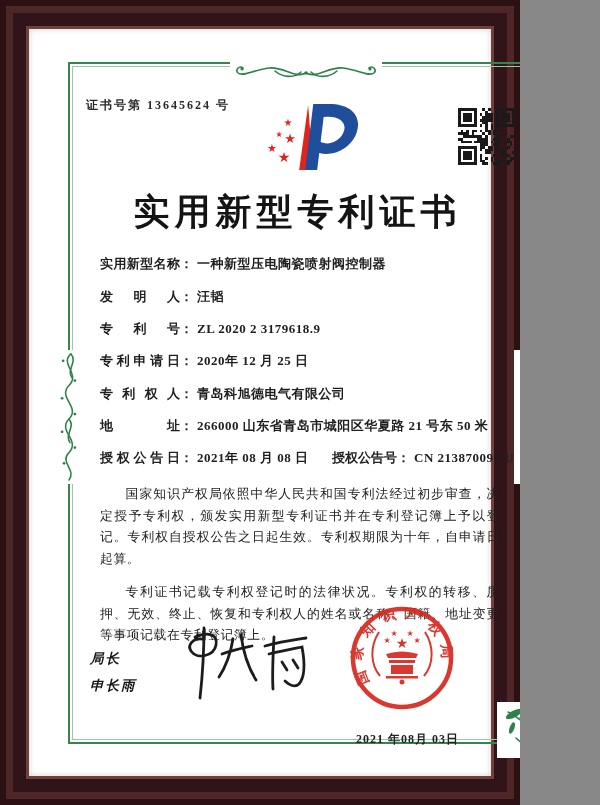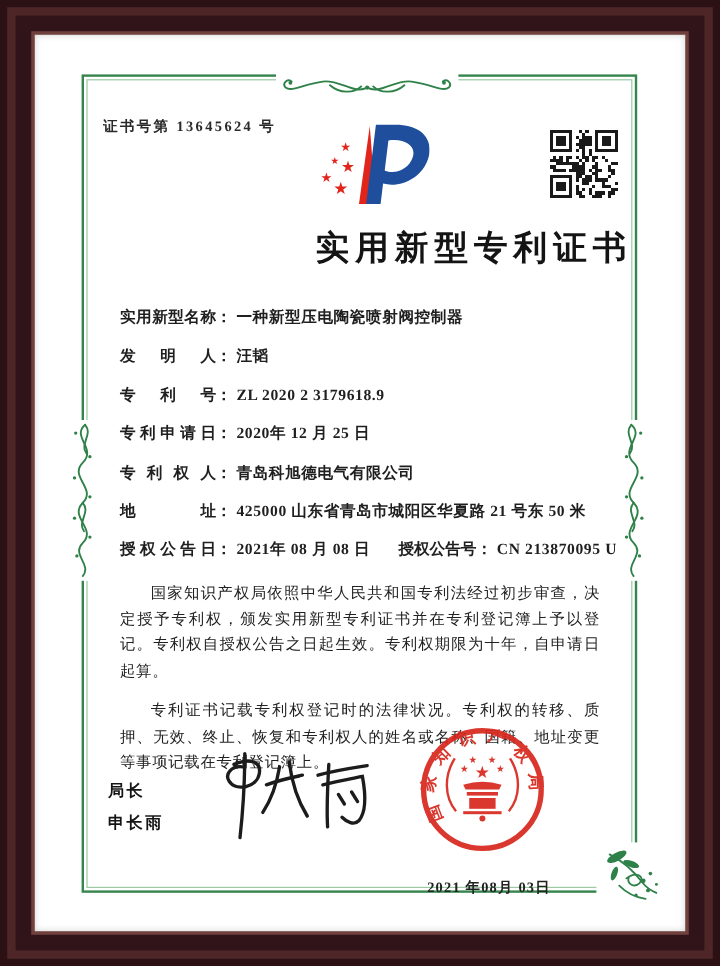--- a/index.html
+++ b/index.html
@@ -1,42 +1,42 @@
 <!DOCTYPE html>
 <html><head>
 <meta charset="utf-8">
 <style>
   html,body{margin:0;padding:0;background:#888;}
-  .stage{position:relative;width:600px;height:805px;overflow:hidden;background:#7dd3fc;
+  .stage{position:relative;width:520px;height:805px;overflow:hidden;background:#7dd3fc;
          font-family:"Liberation Serif","DejaVu Serif",serif;}
   .abs{position:absolute;}
   
   .frame-a{inset:0;background:#2b1114;}
   .frame-b{inset:6px;background:#4e2628;}
   .frame-c{inset:13px;background:#301419;}
   .frame-d{inset:26px;background:#6f403c;}
   .paper{inset:29px;background:#ffffff;box-shadow:inset 0 0 6px rgba(0,0,0,.18);}
   
   .gborder{left:68px;top:62px;width:459px;height:678px;border:2px solid #35854c;}
   .gborder::after{content:"";position:absolute;inset:2px;border:1px solid #9cc8a4;}
   .patch{background:#ffffff;z-index:3;}
   .orn{z-index:4;}
   .certno{left:86px;top:97px;font-size:12px;font-weight:600;letter-spacing:2px;color:#2a2a2a;z-index:5;}
-  .title{left:68px;top:188px;width:459px;text-align:right;font-size:28px;font-weight:700;
+  .title{left:68px;top:188px;width:459px;text-align:center;font-size:36px;font-weight:700;
          letter-spacing:5px;color:#141414;z-index:5;}
   .row{left:100px;width:430px;font-size:13px;font-weight:600;color:#1f1f1f;z-index:5;white-space:nowrap;}
   .flabel{display:inline-block;width:80px;text-align:justify;text-align-last:justify;}
   .colon{margin-right:4px;}
   .fvalue{letter-spacing:.5px;}
   .grantcol{position:absolute;left:232px;top:0;white-space:nowrap;}
   .paras{left:88px;top:472px;width:424px;z-index:5;color:#222;}
   .paras p{margin:12px;font-size:12.8px;line-height:21.5px;text-indent:2em;letter-spacing:.6px;text-align:justify;}
   .signer{left:90px;top:645px;z-index:6;color:#151515;
           font-family:"Liberation Sans","DejaVu Sans",sans-serif;font-size:13.5px;font-weight:600;letter-spacing:2px;}
-  .signer div{line-height:27px;}
+  .signer div{line-height:27px;font-style:italic;}
   .signature{left:165px;top:622px;z-index:7;}
   .seal{left:346px;top:602px;z-index:6;}
   .sealdate{left:356px;top:691px;z-index:8;font-size:12px;font-weight:700;color:#222;letter-spacing:1px;white-space:nowrap;margin-top:40px;}
   .qr{left:458px;top:108px;z-index:5;}
   .logo{left:254px;top:98px;z-index:5;}
 </style>
 </head>
 <body>
 
 <div class="stage">
@@ -374,21 +374,21 @@
   <div class="abs row" style="top:320px;">
     <span class="flabel">专利号</span><span class="colon">：</span><span class="fvalue">ZL 2020 2 3179618.9</span>
   </div>
   <div class="abs row" style="top:352px;">
     <span class="flabel">专利申请日</span><span class="colon">：</span><span class="fvalue">2020年 12 月 25 日</span>
   </div>
   <div class="abs row" style="top:385px;">
     <span class="flabel">专利权人</span><span class="colon">：</span><span class="fvalue">青岛科旭德电气有限公司</span>
   </div>
   <div class="abs row" style="top:417px;">
-    <span class="flabel">地址</span><span class="colon">：</span><span class="fvalue">425000 山东省青岛市城阳区华夏路 21 号东 50 米</span>
+    <span class="flabel">地址</span><span class="colon">：</span><span class="fvalue">266000 山东省青岛市城阳区华夏路 21 号东 50 米</span>
   </div>
   <div class="abs row" style="top:449px;">
     <span class="flabel">授权公告日</span><span class="colon">：</span><span class="fvalue">2021年 08 月 08 日</span>
     <span class="grantcol">
       <span>授权公告号</span><span class="colon">：</span><span class="fvalue">CN 213870095 U</span>
     </span>
   </div>
 
   <div class="abs paras">
     <p>国家知识产权局依照中华人民共和国专利法经过初步审查，决定授予专利权，颁发实用新型专利证书并在专利登记簿上予以登记。专利权自授权公告之日起生效。专利权期限为十年，自申请日起算。</p>

